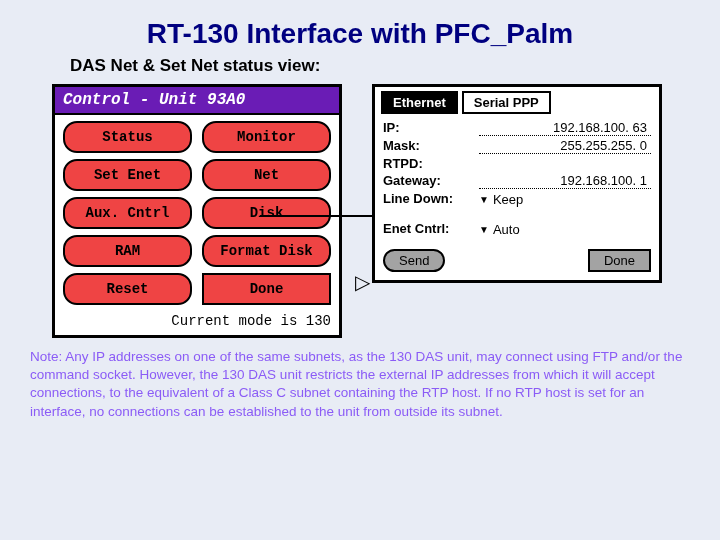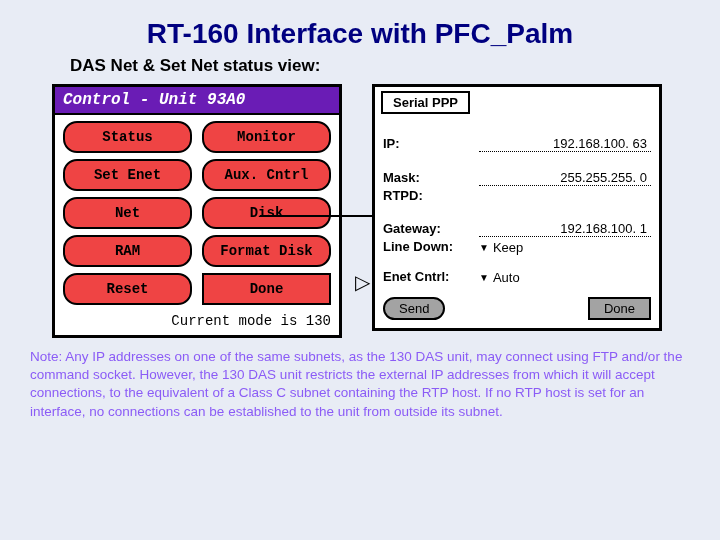--- a/index.html
+++ b/index.html
@@ -99,21 +99,20 @@
   .form-rows { padding: 4px 8px; font-family: Arial, sans-serif; font-size: 13px; }
   .form-row { display: flex; align-items: baseline; margin: 2px 0; }
   .form-label { font-weight: bold; width: 96px; }
   .dotted-val {
     border-bottom: 1px dotted #000;
     min-width: 120px;
     text-align: right;
     padding-right: 4px;
     flex: 1;
     font-weight: normal;
-    margin-top: 16px;
   }
   .drop { display:inline-flex; align-items:center; gap:4px; }
   .tri { font-size: 10px; }
   .bottom-btns {
     display:flex; justify-content:space-between;
     padding: 6px 8px 8px 8px;
   }
   .rnd-btn {
     border:2px solid #000; border-radius: 12px;
     padding: 2px 14px; font-size:13px; font-family:Arial,sans-serif;
@@ -133,49 +132,50 @@
   }
   .arrow-head {
     position:absolute;
     top: 186px; left: 355px;
     font-size: 20px; color:#000;
   }
 </style>
 </head>
 <body>
 
-<div class="slide-title">RT-160 Interface with PFC_Palm</div>
+<div class="slide-title">RT-130 Interface with PFC_Palm</div>
 <div class="subtitle">DAS Net &amp; Set Net status view:</div>
 
 <div class="palm-row">
 
   <div class="palm">
     <div class="palm-titlebar">Control - Unit 93A0</div>
     <div class="palm-body">
       <div class="btn-grid">
         <div class="pill-btn">Status</div>
         <div class="pill-btn">Monitor</div>
         <div class="pill-btn">Set Enet</div>
+        <div class="pill-btn">Net</div>
         <div class="pill-btn">Aux. Cntrl</div>
-        <div class="pill-btn">Net</div>
         <div class="pill-btn">Disk</div>
         <div class="pill-btn">RAM</div>
         <div class="pill-btn">Format Disk</div>
         <div class="pill-btn">Reset</div>
         <div class="pill-btn sq-btn">Done</div>
       </div>
     </div>
     <div class="footer-line">Current mode is 130</div>
   </div>
 
   <div class="arrow-line"></div>
   <div class="arrow-head">▷</div>
 
   <div class="palm">
     <div class="tabs">
+      <div class="tab selected">Ethernet</div>
       <div class="tab">Serial PPP</div>
     </div>
     <div class="form-rows">
       <div class="form-row">
         <span class="form-label">IP:</span>
         <span class="dotted-val">192.168.100. 63</span>
       </div>
       <div class="form-row">
         <span class="form-label">Mask:</span>
         <span class="dotted-val">255.255.255.  0</span>

